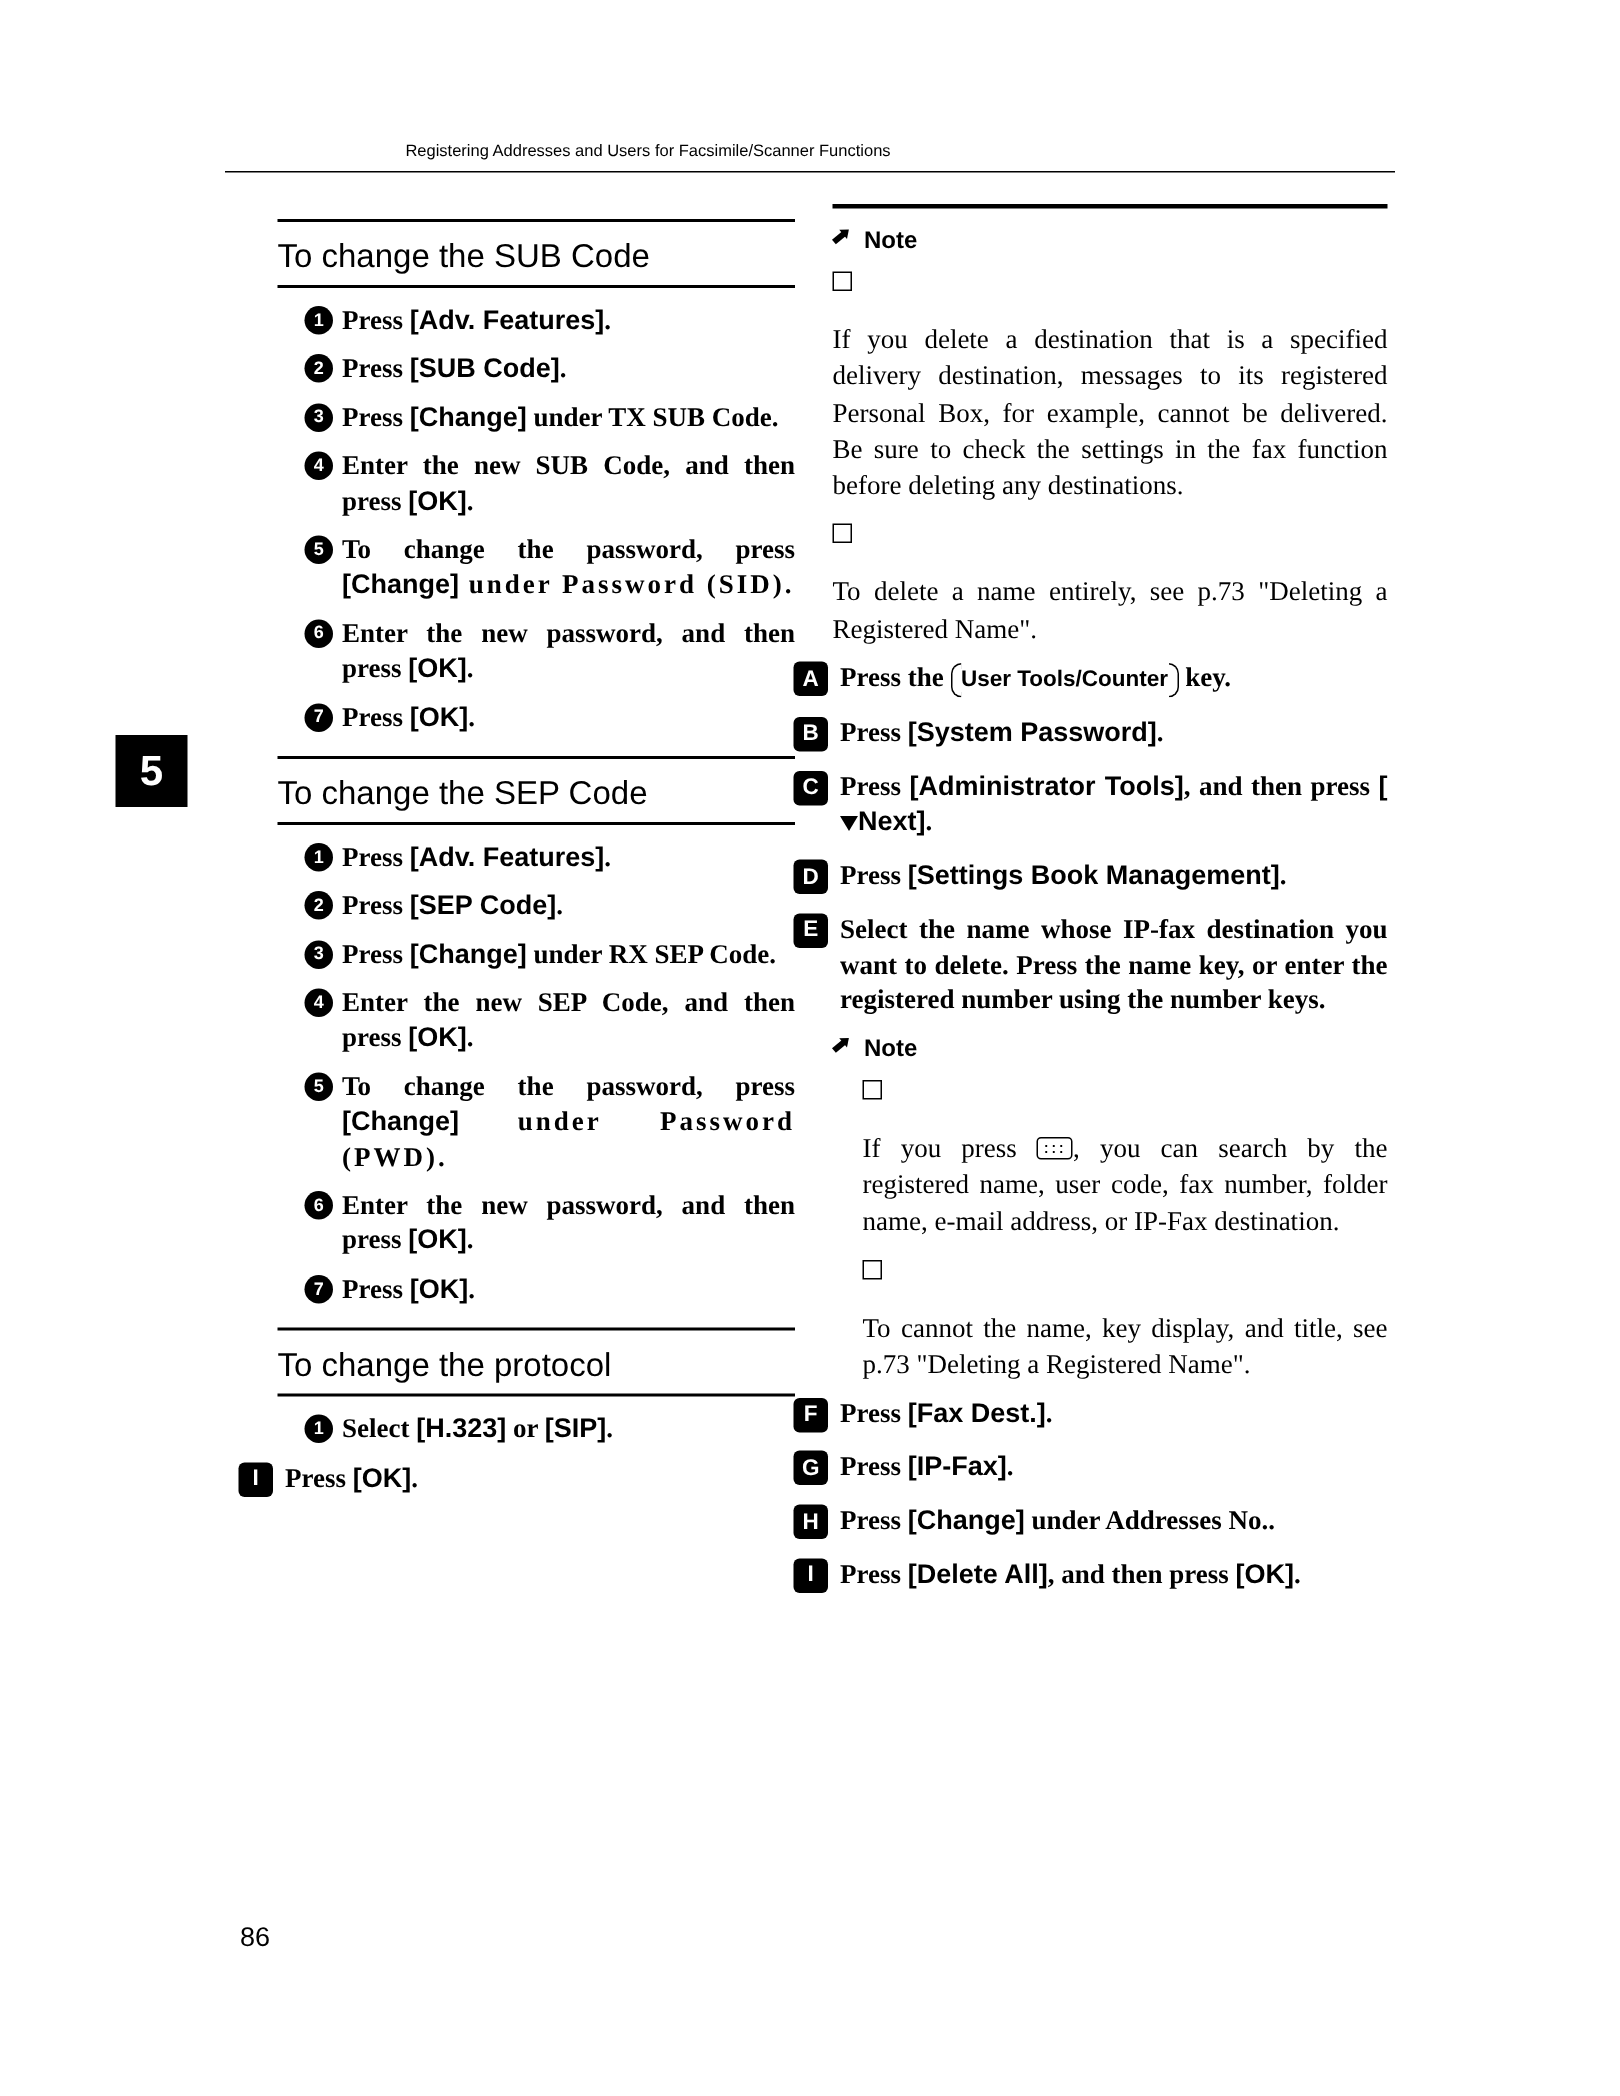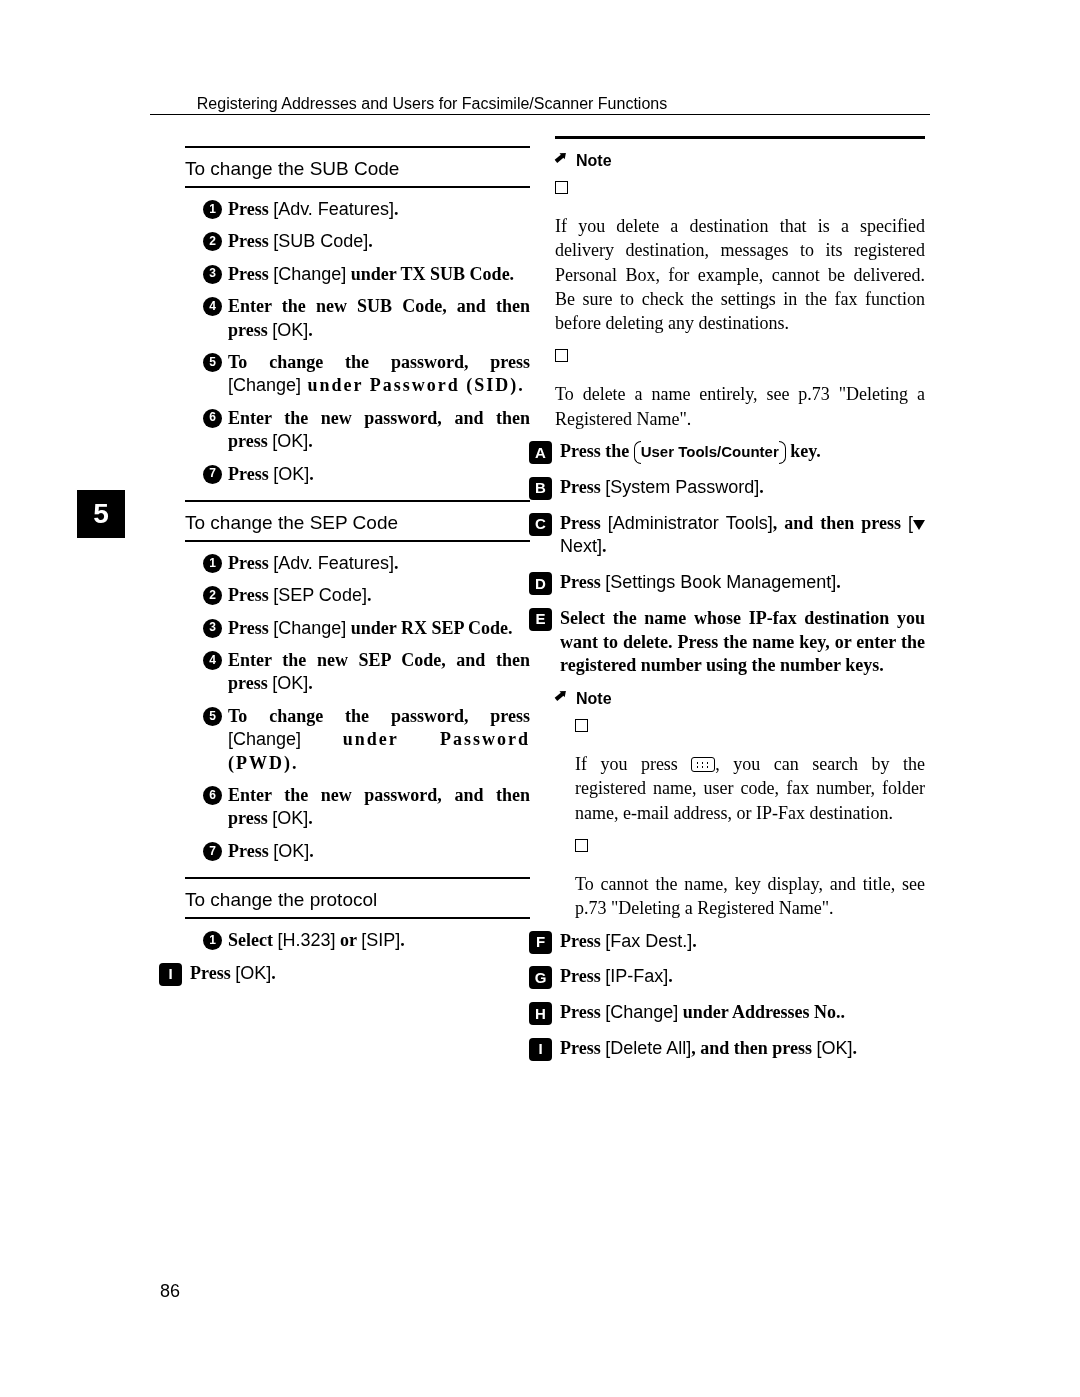--- a/index.html
+++ b/index.html
@@ -11,21 +11,21 @@
     position: relative;
     color: #000;
   }
   .header {
     position: absolute;
     top: 95px;
     left: 0;
     width: 864px;
     text-align: center;
     font-family: Arial, Helvetica, sans-serif;
-    font-size: 16px;
+    font-size: 11px;
   }
   .header-rule {
     position: absolute;
     top: 114px;
     left: 150px;
     right: 150px;
     border-top: 1px solid #000;
   }
 
   .tab-box {
@@ -66,21 +66,21 @@
   }
 
   .hr-short {
     border: none;
     border-top: 2px solid #000;
     margin: 6px 0 10px 0;
   }
 
   .sub-title {
     font-family: Arial, Helvetica, sans-serif;
-    font-size: 19px;
+    font-size: 22px;
     margin-bottom: 4px;
     margin-top: 0;
   }
 
   .num-bullet {
     display: inline-flex;
     width: 19px;
     height: 19px;
     border-radius: 50%;
     background: #000;
@@ -197,21 +197,21 @@
     flex-shrink: 0;
     margin-top: 5px;
   }
   .bullet-row .txt { flex: 1; }
   .bullet-row-indent {
     padding-left: 20px;
   }
   .nb { font-weight: normal; }
   .bracket {
     font-family: Arial, Helvetica, sans-serif;
-    font-weight: normal;
+    font-weight: bold;
   }
 
   .key-frame {
     display: inline-block;
     border-radius: 9px;
     padding: 1px 7px 2px 7px;
     position: relative;
     font-family: Arial, Helvetica, sans-serif;
     font-size: 15px;
   }

